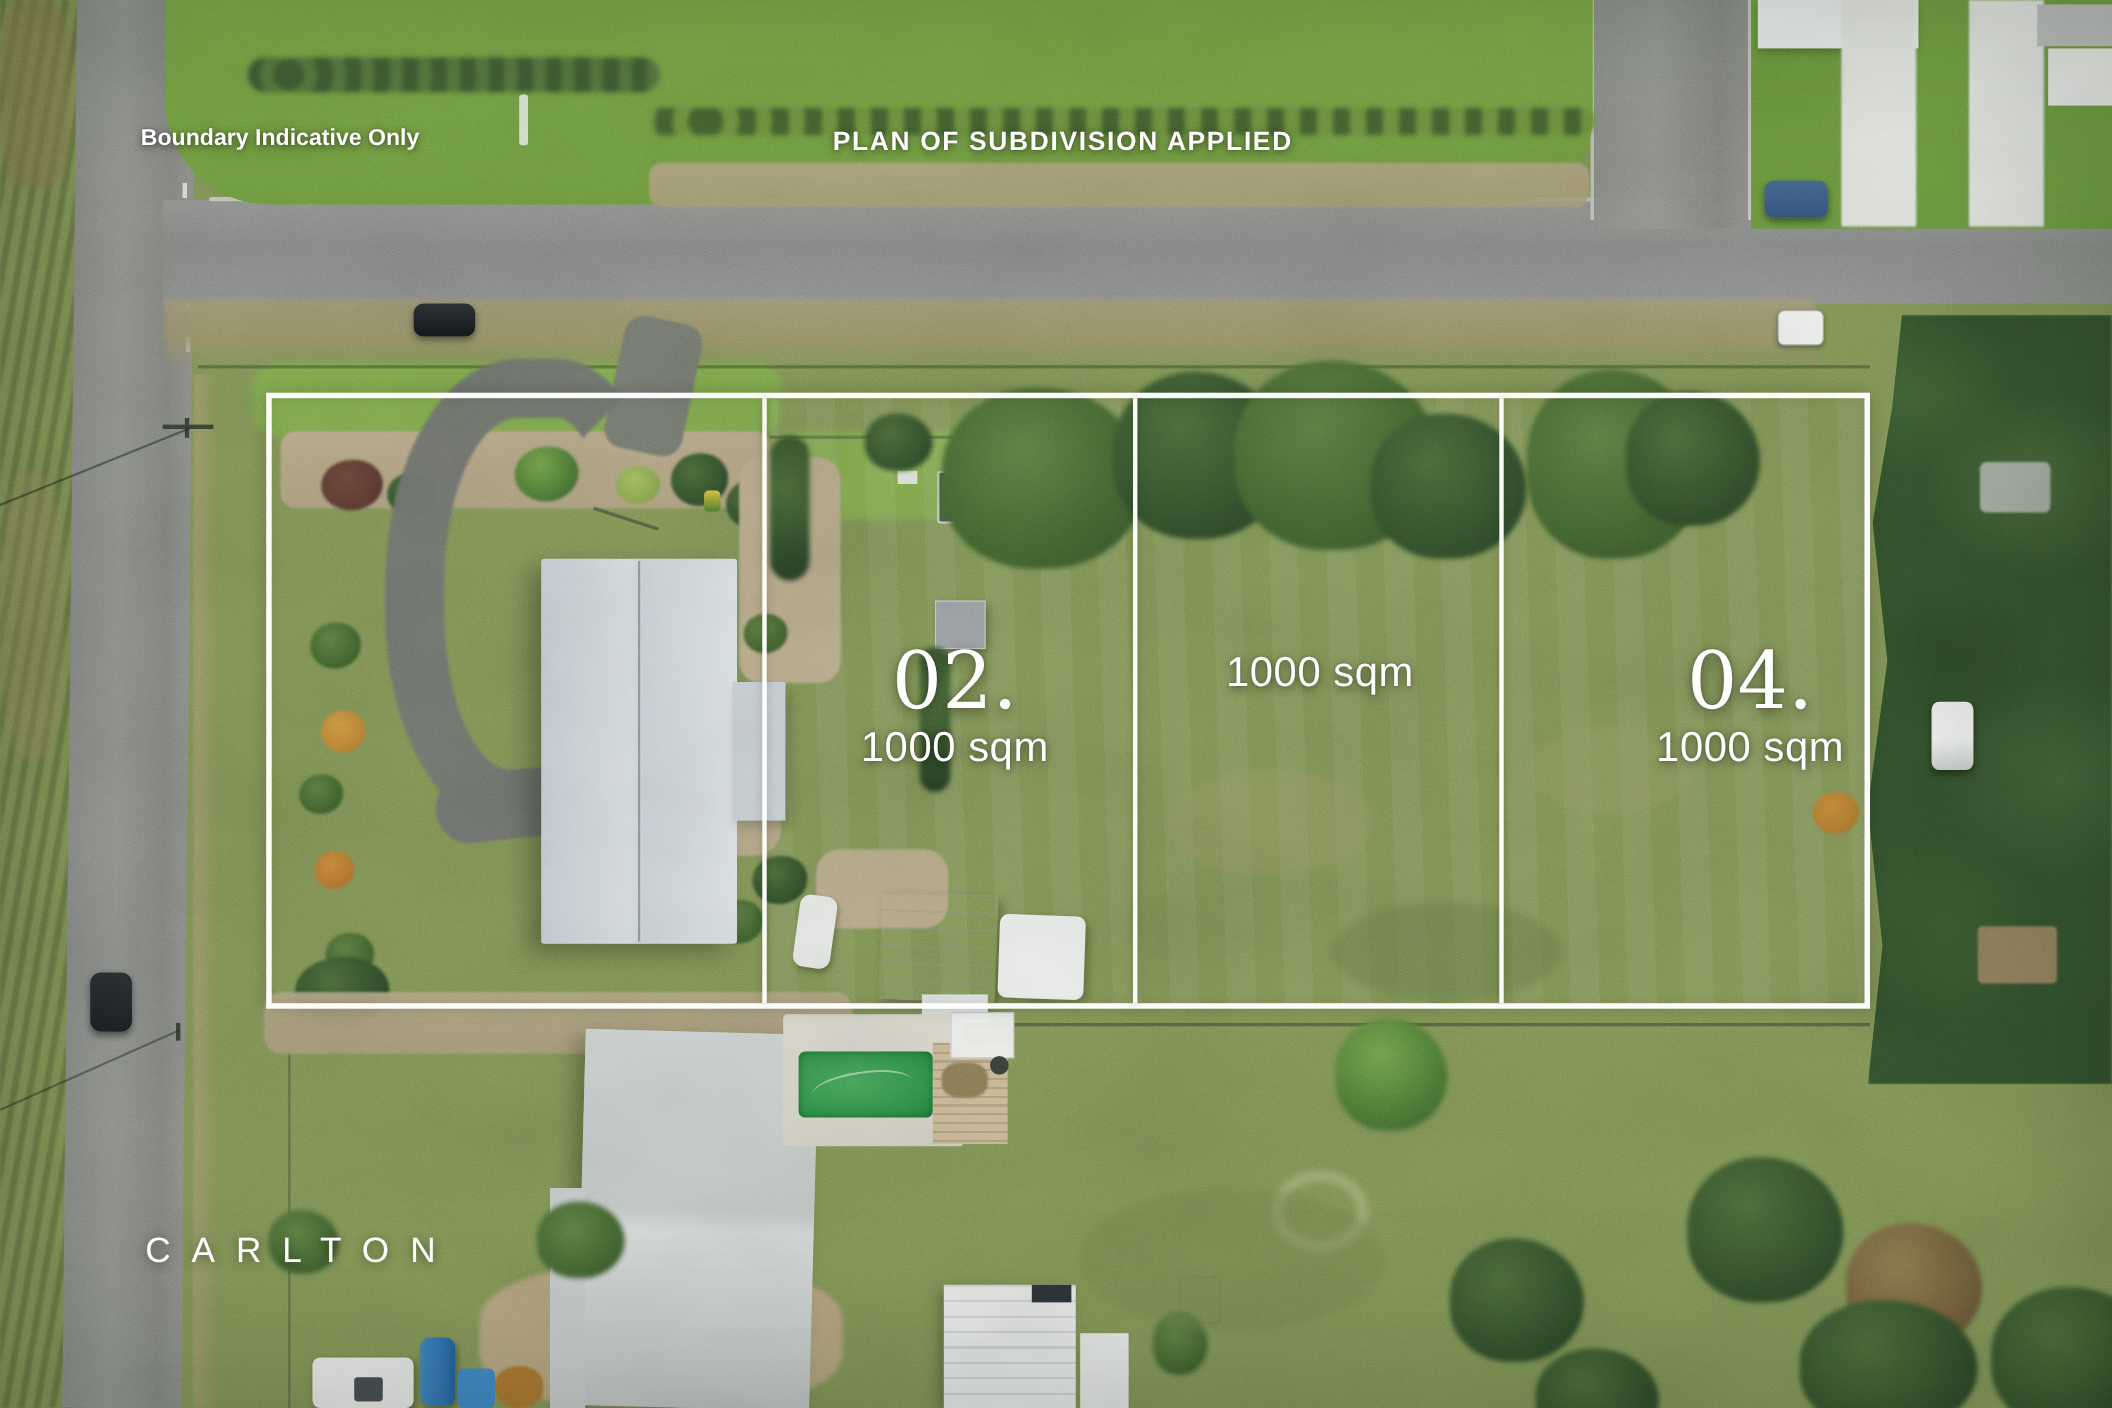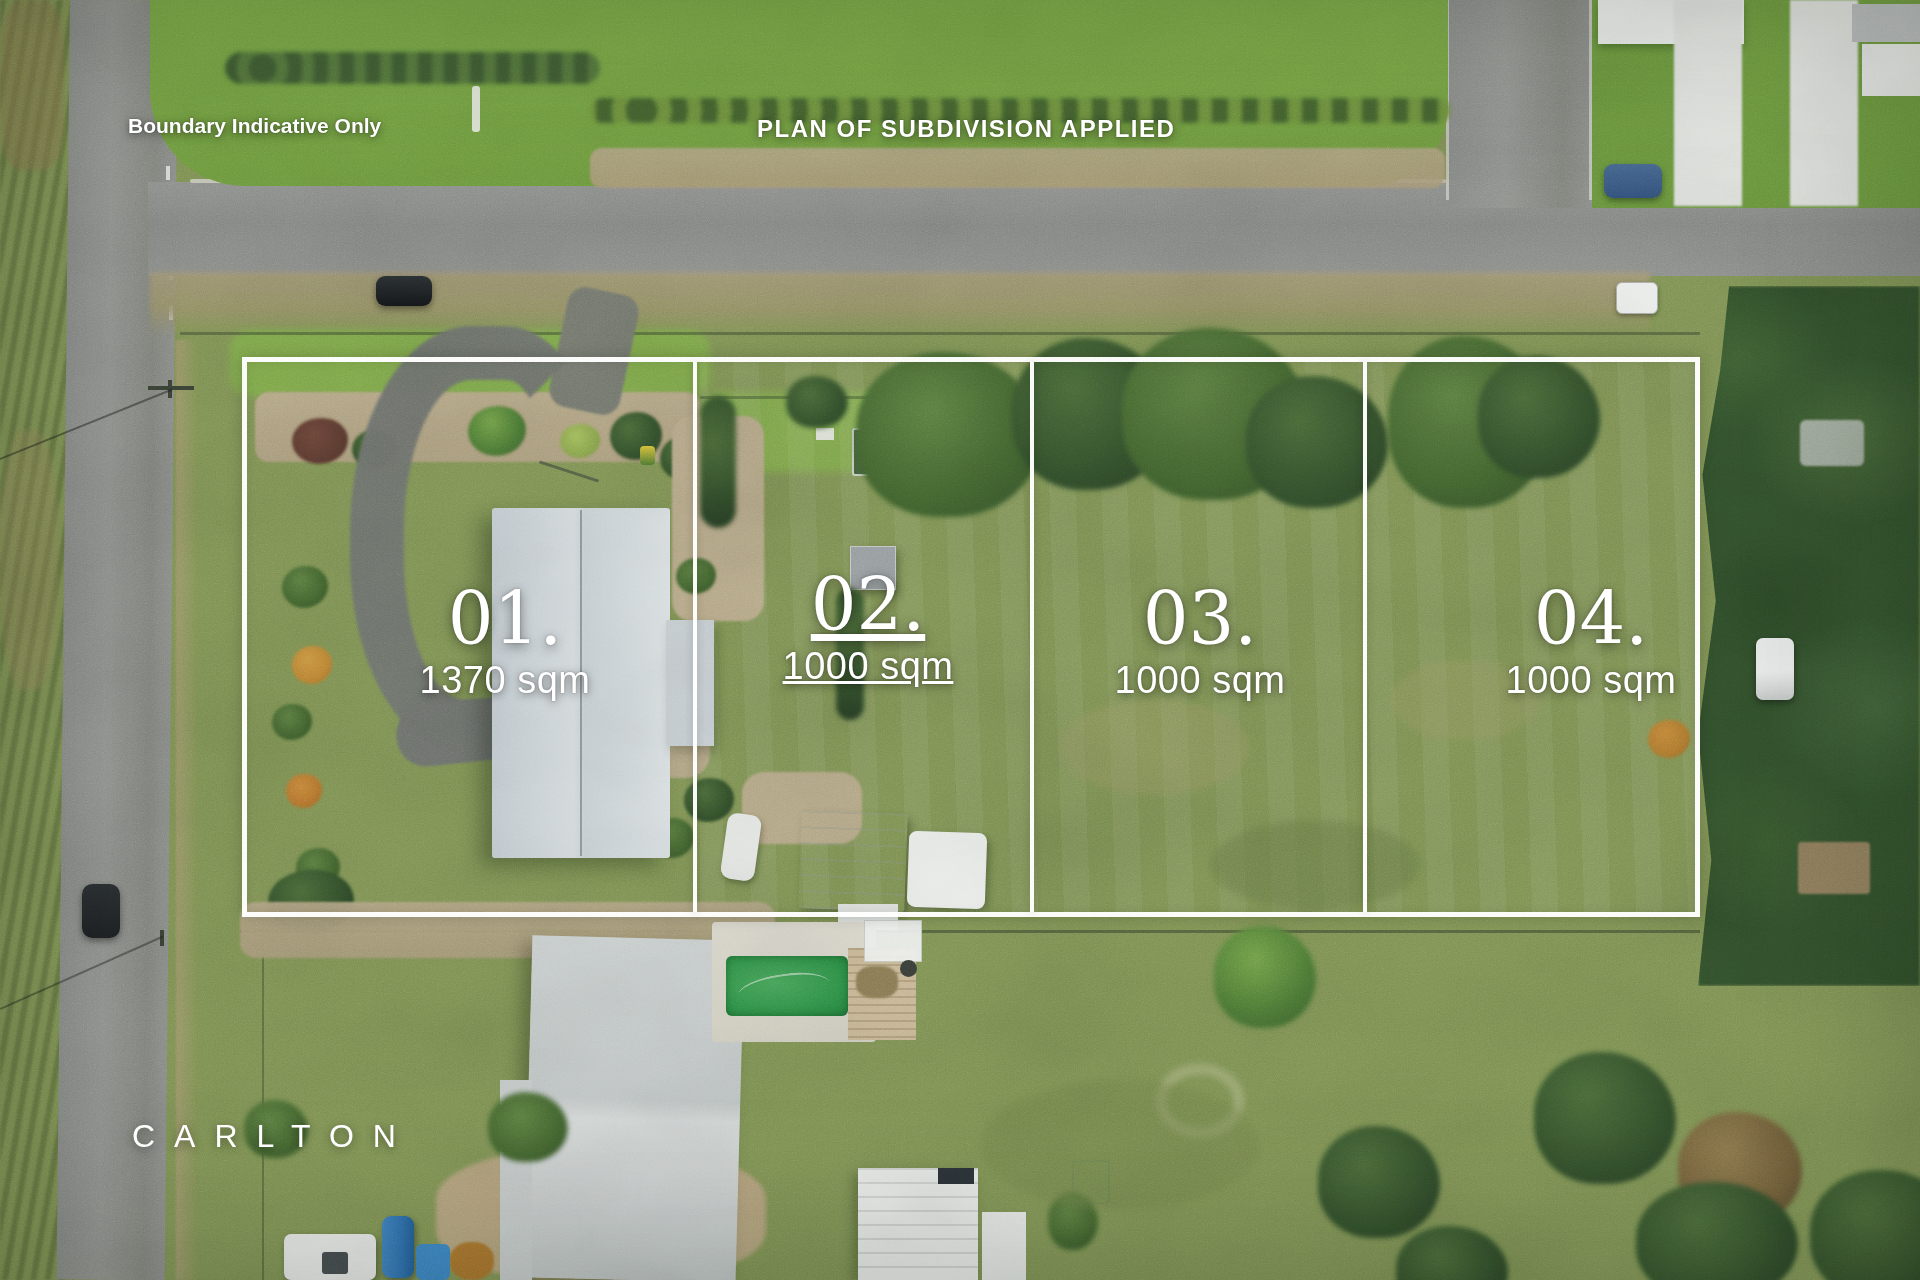--- a/index.html
+++ b/index.html
@@ -205,30 +205,25 @@
       </filter>
     <rect width="1920" height="1280" filter="url(#fineGrain)"></rect>
   </svg>
   <div class="a vignette" style="inset:0;"></div>
 
   <div class="a bound-rect" style="left:242px;top:357px;width:1458px;height:560px;"></div>
   <div class="a divider" style="left:693px;top:362px;height:550px;"></div>
   <div class="a divider" style="left:1030px;top:362px;height:550px;"></div>
   <div class="a divider" style="left:1363px;top:362px;height:550px;"></div>
 
-  <div class="lot-label" style="left:505px;top:585px;">
-    <div class="lot-number">01.</div>
-    <div class="lot-area">1370 sqm</div>
-  </div>
-  <div class="lot-label" style="left:868px;top:571px;text-decoration:underline;">
+  <div class="lot-label" style="left:868px;top:585px;">
     <div class="lot-number">02.</div>
     <div class="lot-area">1000 sqm</div>
   </div>
   <div class="lot-label" style="left:1200px;top:585px;">
-    <div class="lot-number">03.</div>
     <div class="lot-area">1000 sqm</div>
   </div>
   <div class="lot-label" style="left:1591px;top:585px;">
     <div class="lot-number">04.</div>
     <div class="lot-area">1000 sqm</div>
   </div>
 
   <div class="head-txt" style="left:128px;top:114px;font-size:21px;">Boundary Indicative Only</div>
   <div class="head-txt" style="left:757px;top:115px;font-size:24px;letter-spacing:1.5px;">PLAN OF SUBDIVISION APPLIED</div>
   <div class="brand-txt" style="left:132px;top:1118px;">CARLTON</div>

